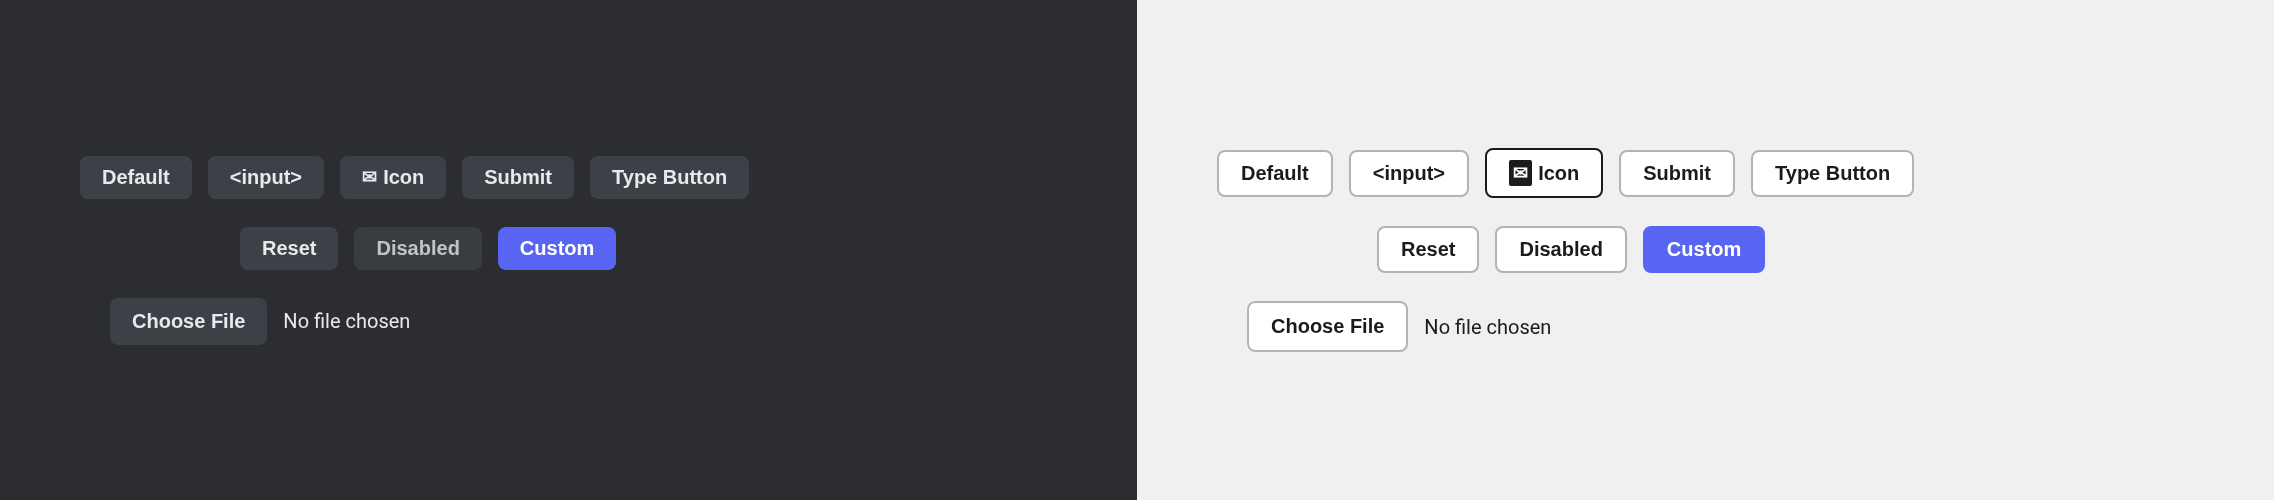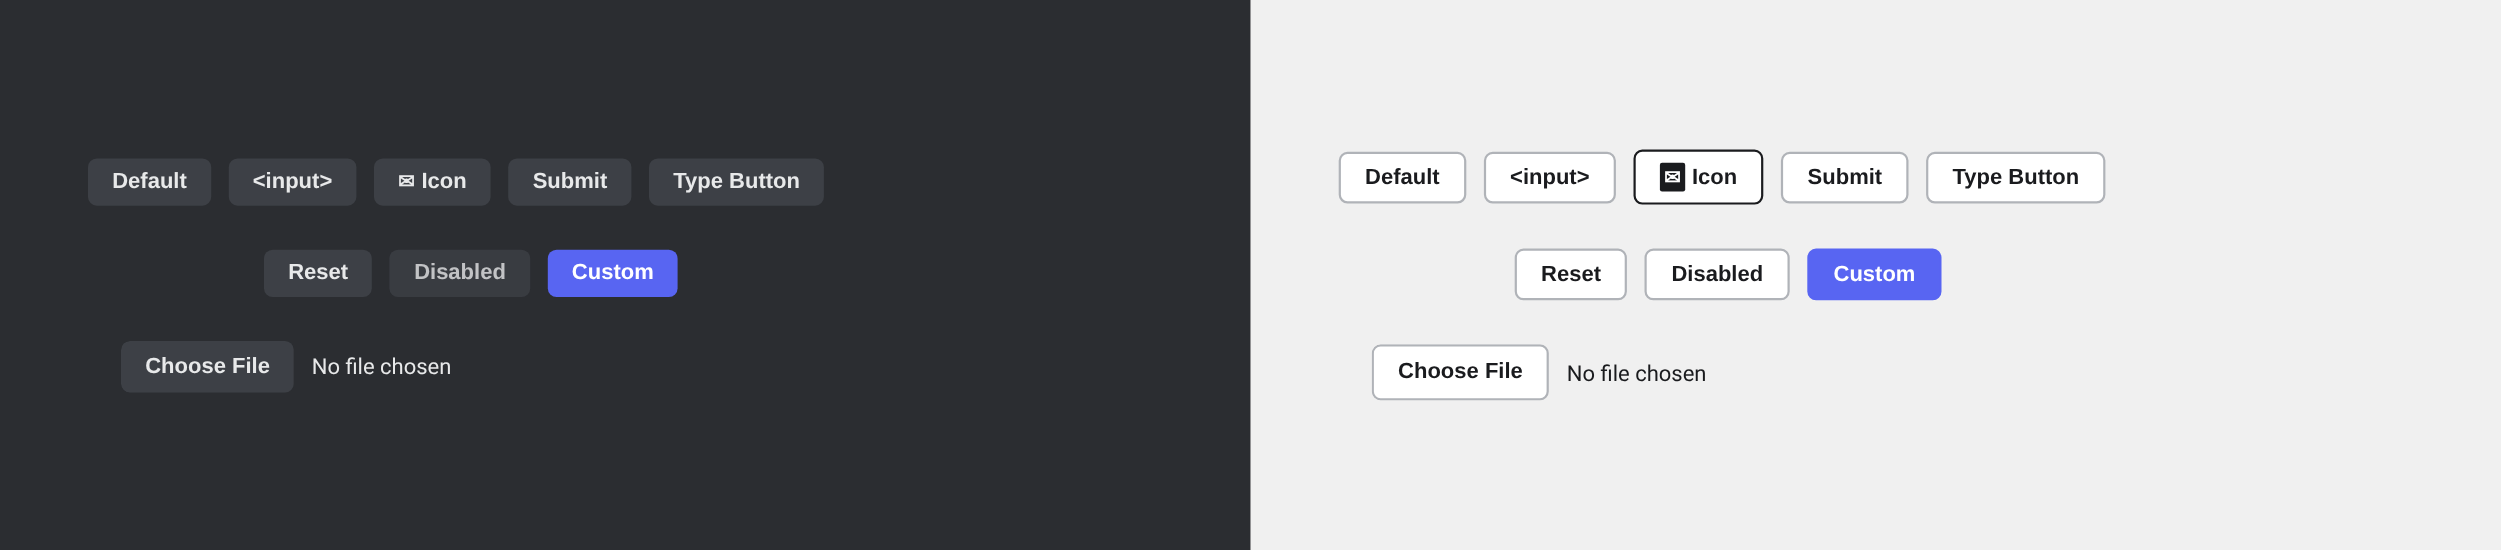--- a/index.html
+++ b/index.html
@@ -15,21 +15,21 @@
       font-family: -apple-system, BlinkMacSystemFont, 'Segoe UI', Roboto, sans-serif;
       overflow: hidden;
     }
 
     .panel {
       display: flex;
       flex-direction: column;
       justify-content: center;
       align-items: flex-start;
       padding: 60px 80px;
-      gap: 40px;
+      gap: 28px;
     }
 
     .panel-dark {
       background-color: #2b2d31;
       width: 1137px;
       flex-shrink: 0;
     }
 
     .panel-light {
       background-color: #f0f0f0;

